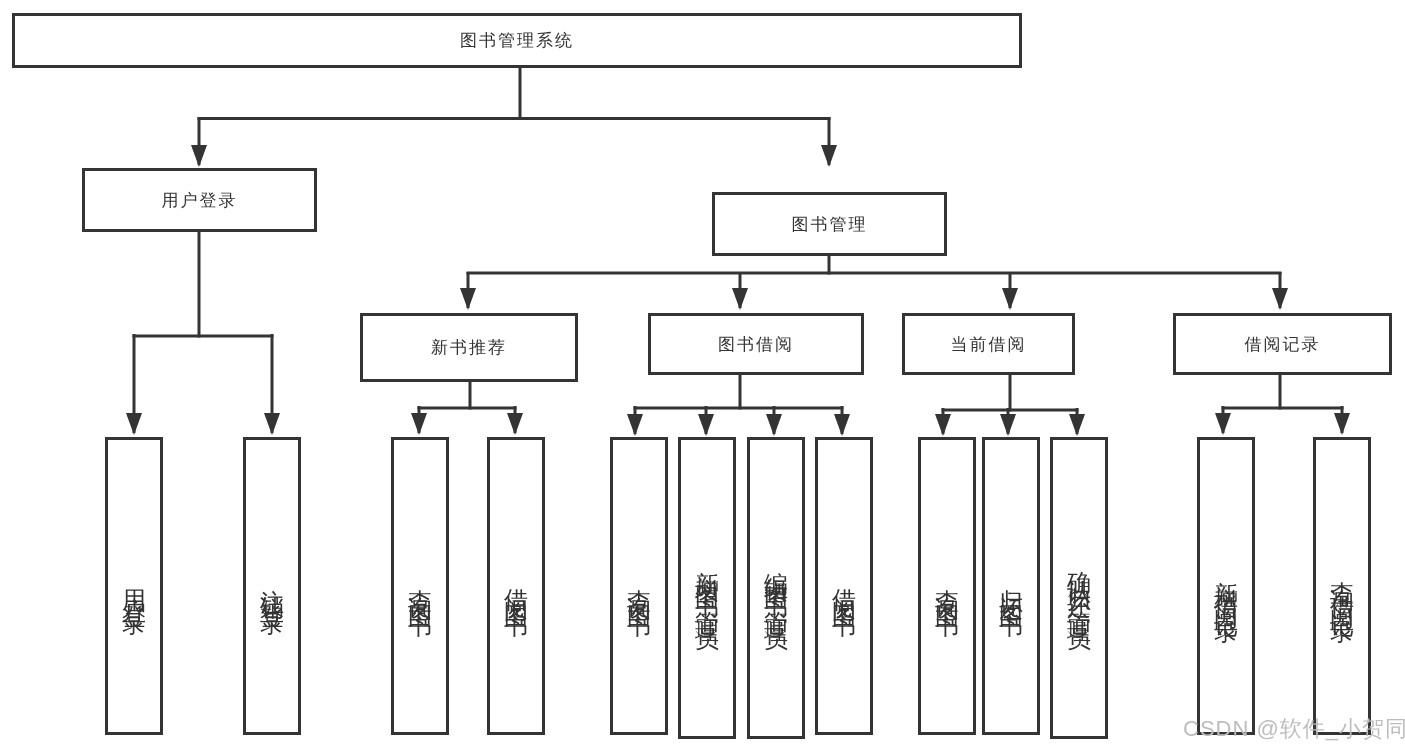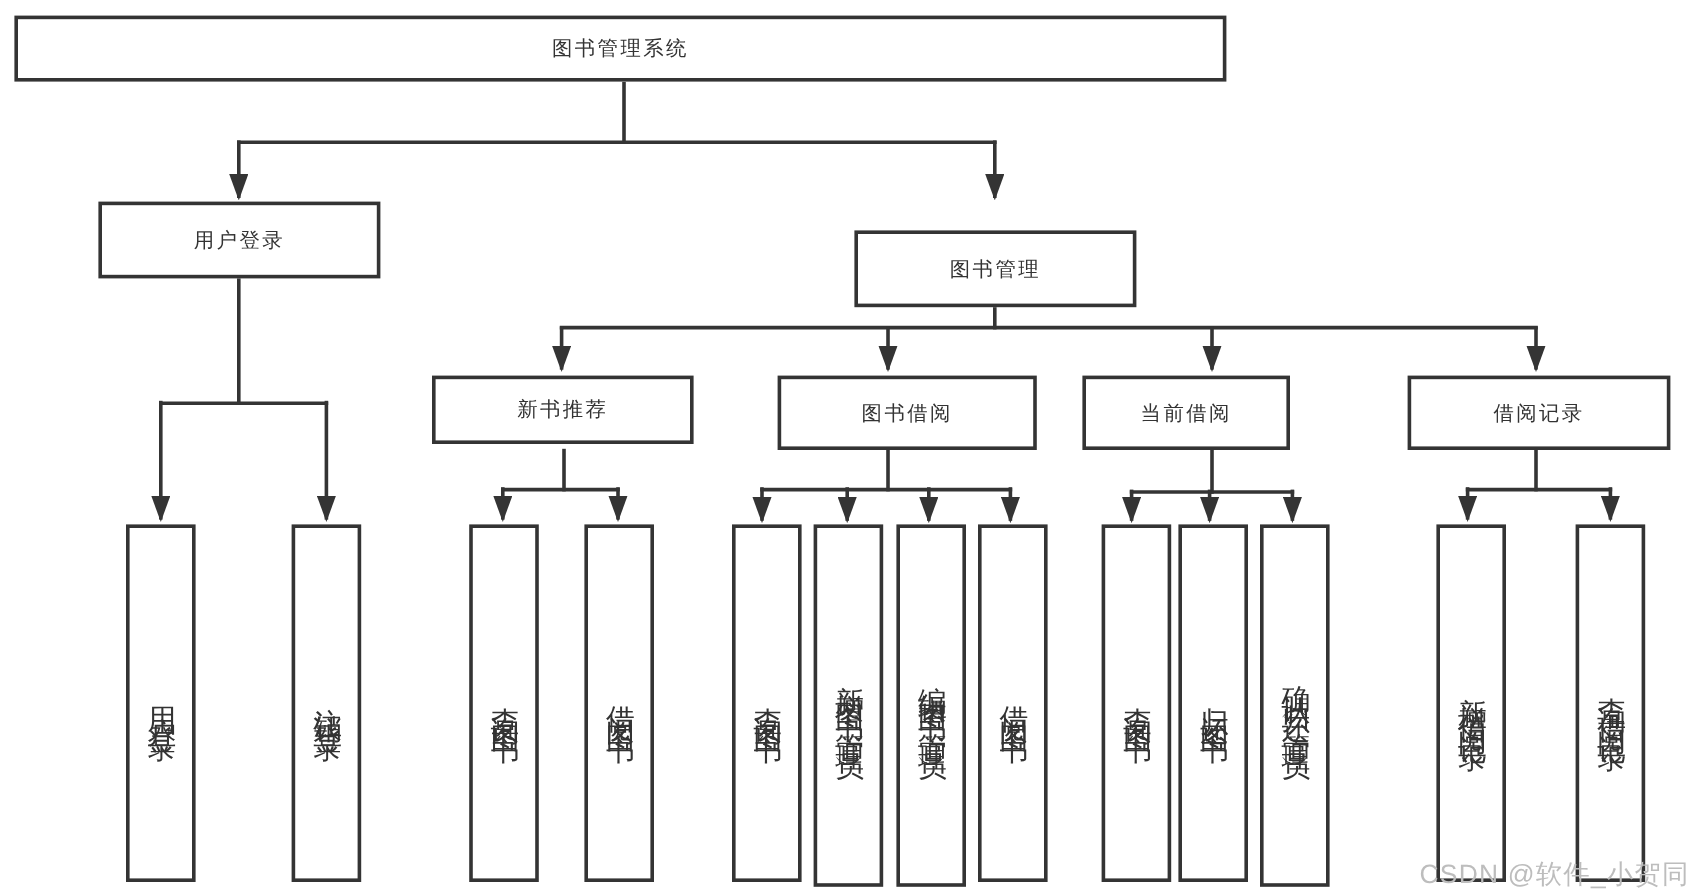--- a/index.html
+++ b/index.html
@@ -139,21 +139,21 @@
       <line x1="1223" y1="406" x2="1223" y2="433" marker-end="url(#arw)"></line>
       <line x1="1342" y1="406" x2="1342" y2="433" marker-end="url(#arw)"></line>
     </g>
   </svg>
 
   <div class="hbox" style="left:12px; top:13px; width:1010px; height:55px;">图书管理系统</div>
 
   <div class="hbox" style="left:82px; top:168px; width:235px; height:64px;">用户登录</div>
   <div class="hbox" style="left:712px; top:168px; width:235px; height:64px;margin-top:24px;">图书管理</div>
 
-  <div class="hbox" style="left:360px; top:313px; width:218px; height:57px;">新书推荐</div>
+  <div class="hbox" style="left:360px; top:313px; width:218px; height:69px;">新书推荐</div>
   <div class="hbox" style="left:648px; top:313px; width:216px; height:62px;">图书借阅</div>
   <div class="hbox" style="left:902px; top:313px; width:173px; height:62px;">当前借阅</div>
   <div class="hbox" style="left:1173px; top:313px; width:219px; height:62px;">借阅记录</div>
 
   <div class="vbox" style="left:105px;">
     <span>用户登录</span>
   </div>
   <div class="vbox" style="left:243px;">
     <span>注销登录</span>
   </div>

